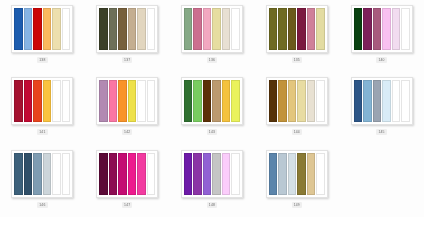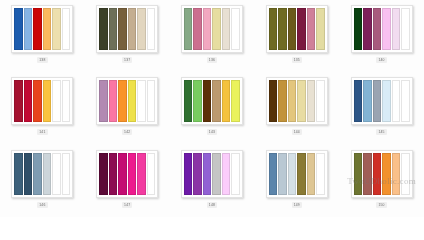--- a/index.html
+++ b/index.html
@@ -233,25 +233,13 @@
       <div class="swatch-card">
         <div class="stripe" style="background-color: rgb(92, 133, 171);"></div>
         <div class="stripe" style="background-color: rgb(185, 200, 211);"></div>
         <div class="stripe" style="background-color: rgb(213, 224, 230);"></div>
         <div class="stripe" style="background-color: rgb(138, 122, 52);"></div>
         <div class="stripe" style="background-color: rgb(222, 198, 148);"></div>
         <div class="stripe" style="background-color: rgb(255, 255, 255);"></div>
       </div>
       <div class="palette-label">149</div>
     </div>
-    <div class="palette-cell">
-      <div class="swatch-card">
-        <div class="stripe" style="background-color: rgb(109, 117, 49);"></div>
-        <div class="stripe" style="background-color: rgb(160, 94, 87);"></div>
-        <div class="stripe" style="background-color: rgb(207, 47, 38);"></div>
-        <div class="stripe" style="background-color: rgb(242, 145, 45);"></div>
-        <div class="stripe" style="background-color: rgb(250, 192, 137);"></div>
-        <div class="stripe" style="background-color: rgb(255, 255, 255);"></div>
-      </div>
-      <div class="palette-label">150</div>
-      <div class="watermark">TwoUDholic.com</div>
-    </div>
   </div>
 
 </body></html>

